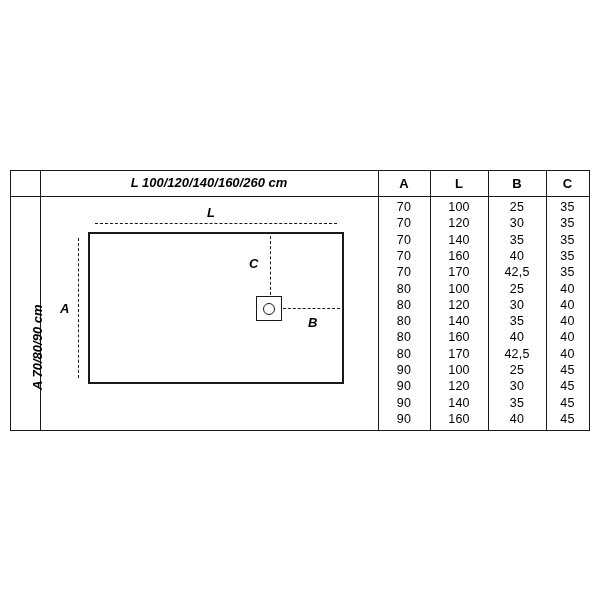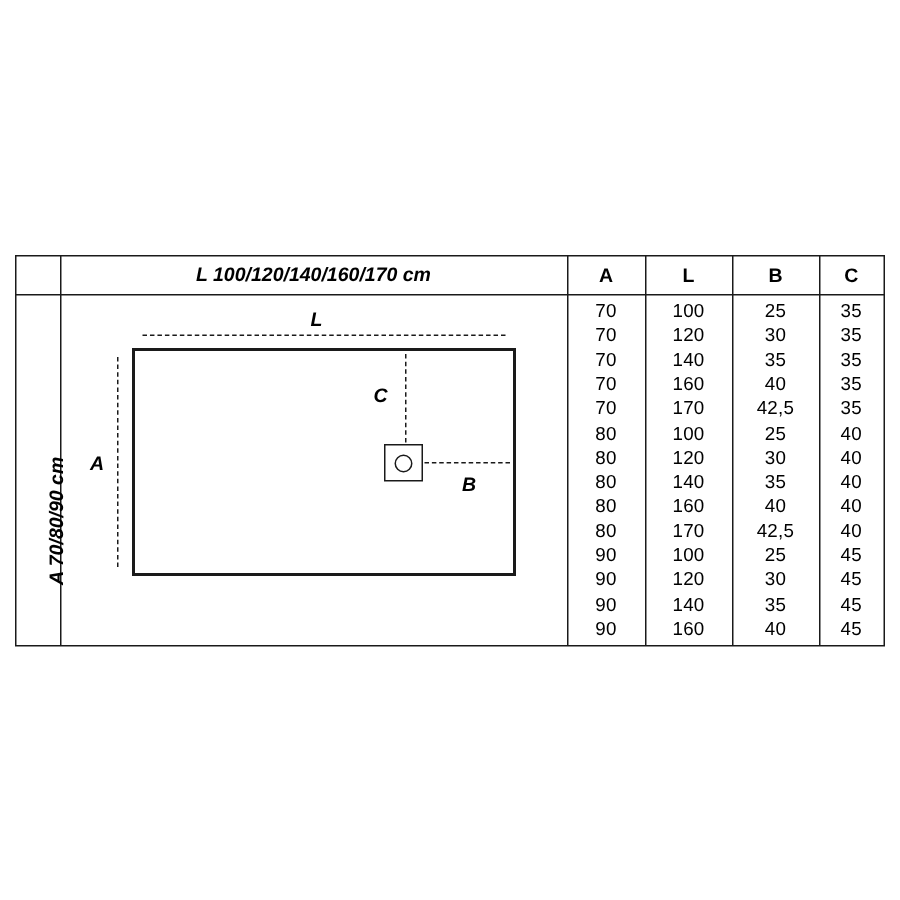--- a/index.html
+++ b/index.html
@@ -128,21 +128,21 @@
   <div class="vline" style="left:40px; top:170px; height:260px;"></div>
 
   <div class="vline" style="left:378px; top:170px; height:260px;"></div>
 
   <div class="vline" style="left:430px; top:170px; height:260px;"></div>
   <div class="vline" style="left:488px; top:170px; height:260px;"></div>
   <div class="vline" style="left:546px; top:170px; height:260px;"></div>
 
   <div class="vline" style="left:589px; top:170px; height:260px;"></div>
 
-  <div class="hdr-top" style="left:40px; top:175px; width:338px;">L 100/120/140/160/170 cm</div>
+  <div class="hdr-top" style="left:40px; top:175px; width:338px;">L 100/120/140/160/260 cm</div>
 
   <div class="side-label" style="left:30px; top:390px;">A 70/80/90 cm</div>
 
   <div class="tbl-head" style="left:378px; top:176px; width:52px;">A</div>
   <div class="tbl-head" style="left:430px; top:176px; width:58px;">L</div>
   <div class="tbl-head" style="left:488px; top:176px; width:58px;">B</div>
   <div class="tbl-head" style="left:546px; top:176px; width:43px;">C</div>
 
   <div class="tray" style="left:88px; top:232px; width:256px; height:152px;"></div>
 

